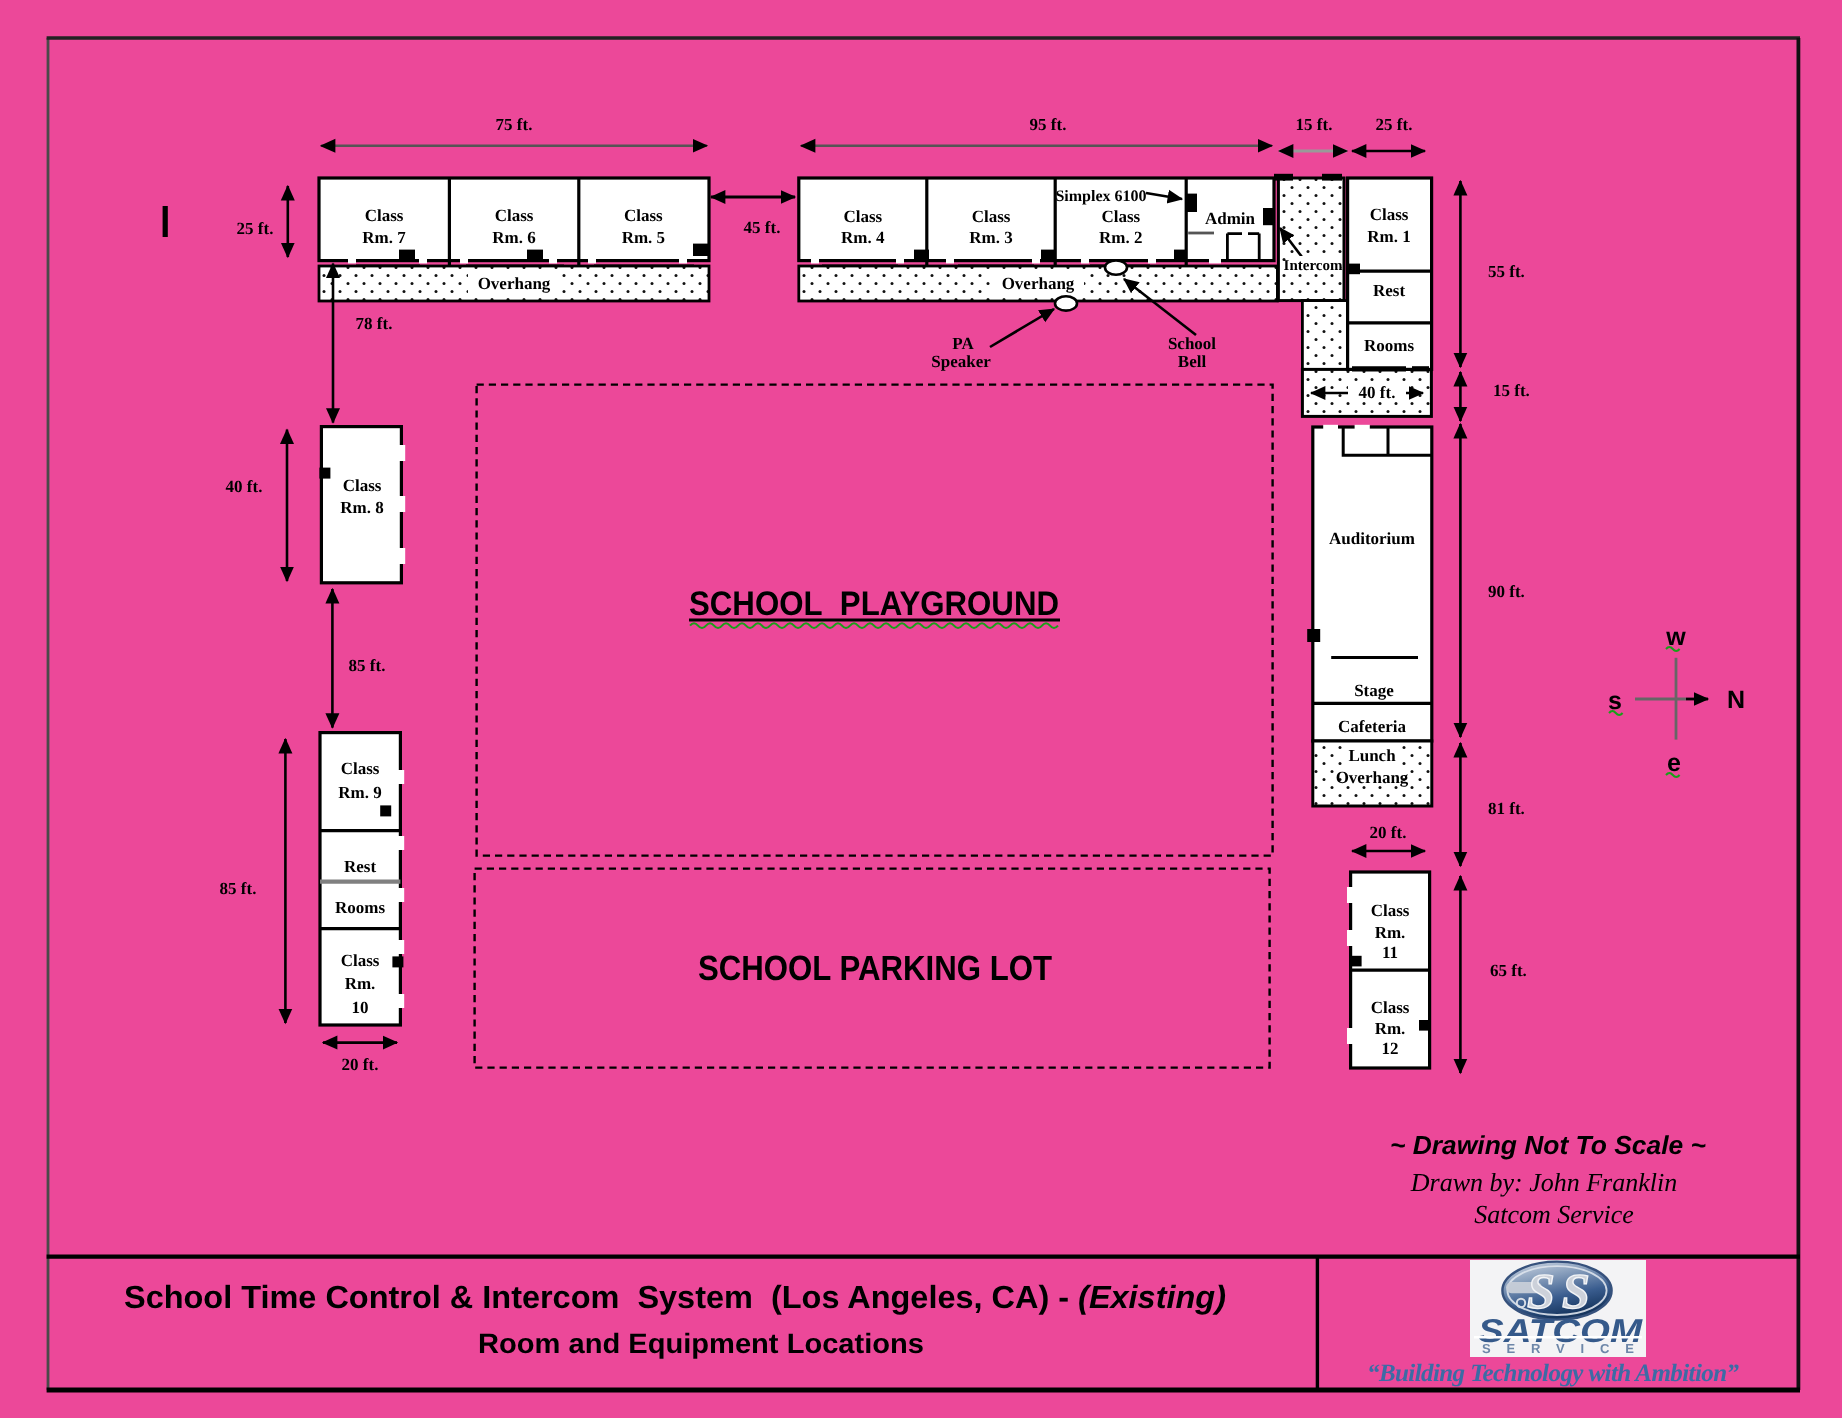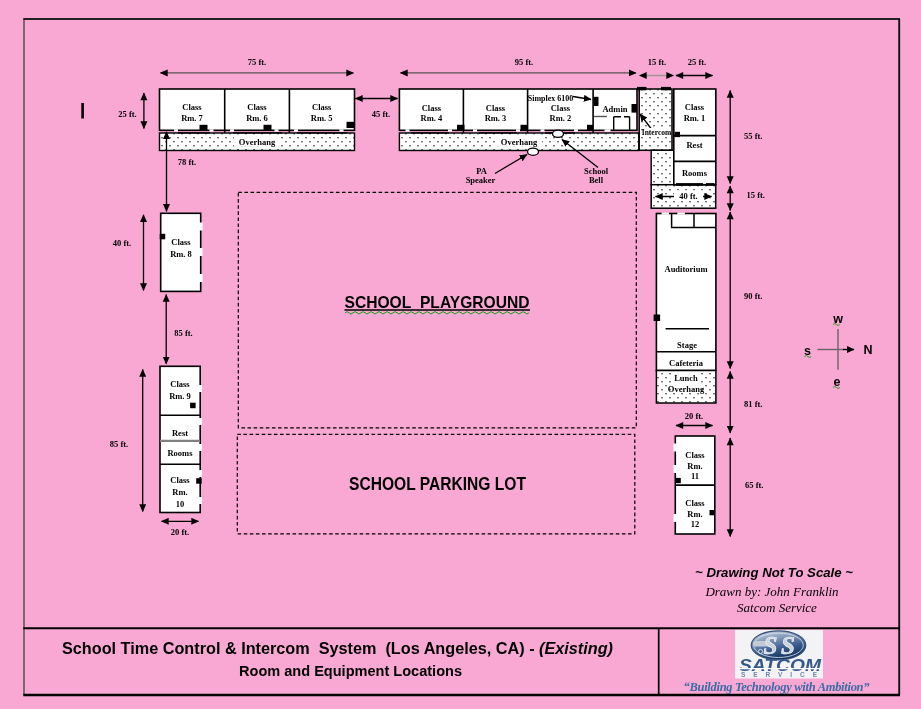--- a/index.html
+++ b/index.html
@@ -1,16 +1,16 @@
 <!DOCTYPE html>
 <html><head>
 <meta charset="utf-8">
 <style>
   html,body{margin:0;padding:0;background:#ffffff;}
-  #page{position:relative;width:921px;height:709px;background:#f9a8d4;overflow:hidden;}
+  #page{position:relative;width:921px;height:709px;background:#ec4899;overflow:hidden;}
   svg{display:block;}
 </style>
 </head>
 <body>
 <div id="page">
 <svg width="921" height="709" viewBox="0 0 921 709">
 <defs>
   <pattern id="dt" width="8" height="8" patternUnits="userSpaceOnUse">
     <rect width="8" height="8" fill="#ffffff"></rect>
     <circle cx="2" cy="1.8" r="0.75" fill="#111"></circle>

